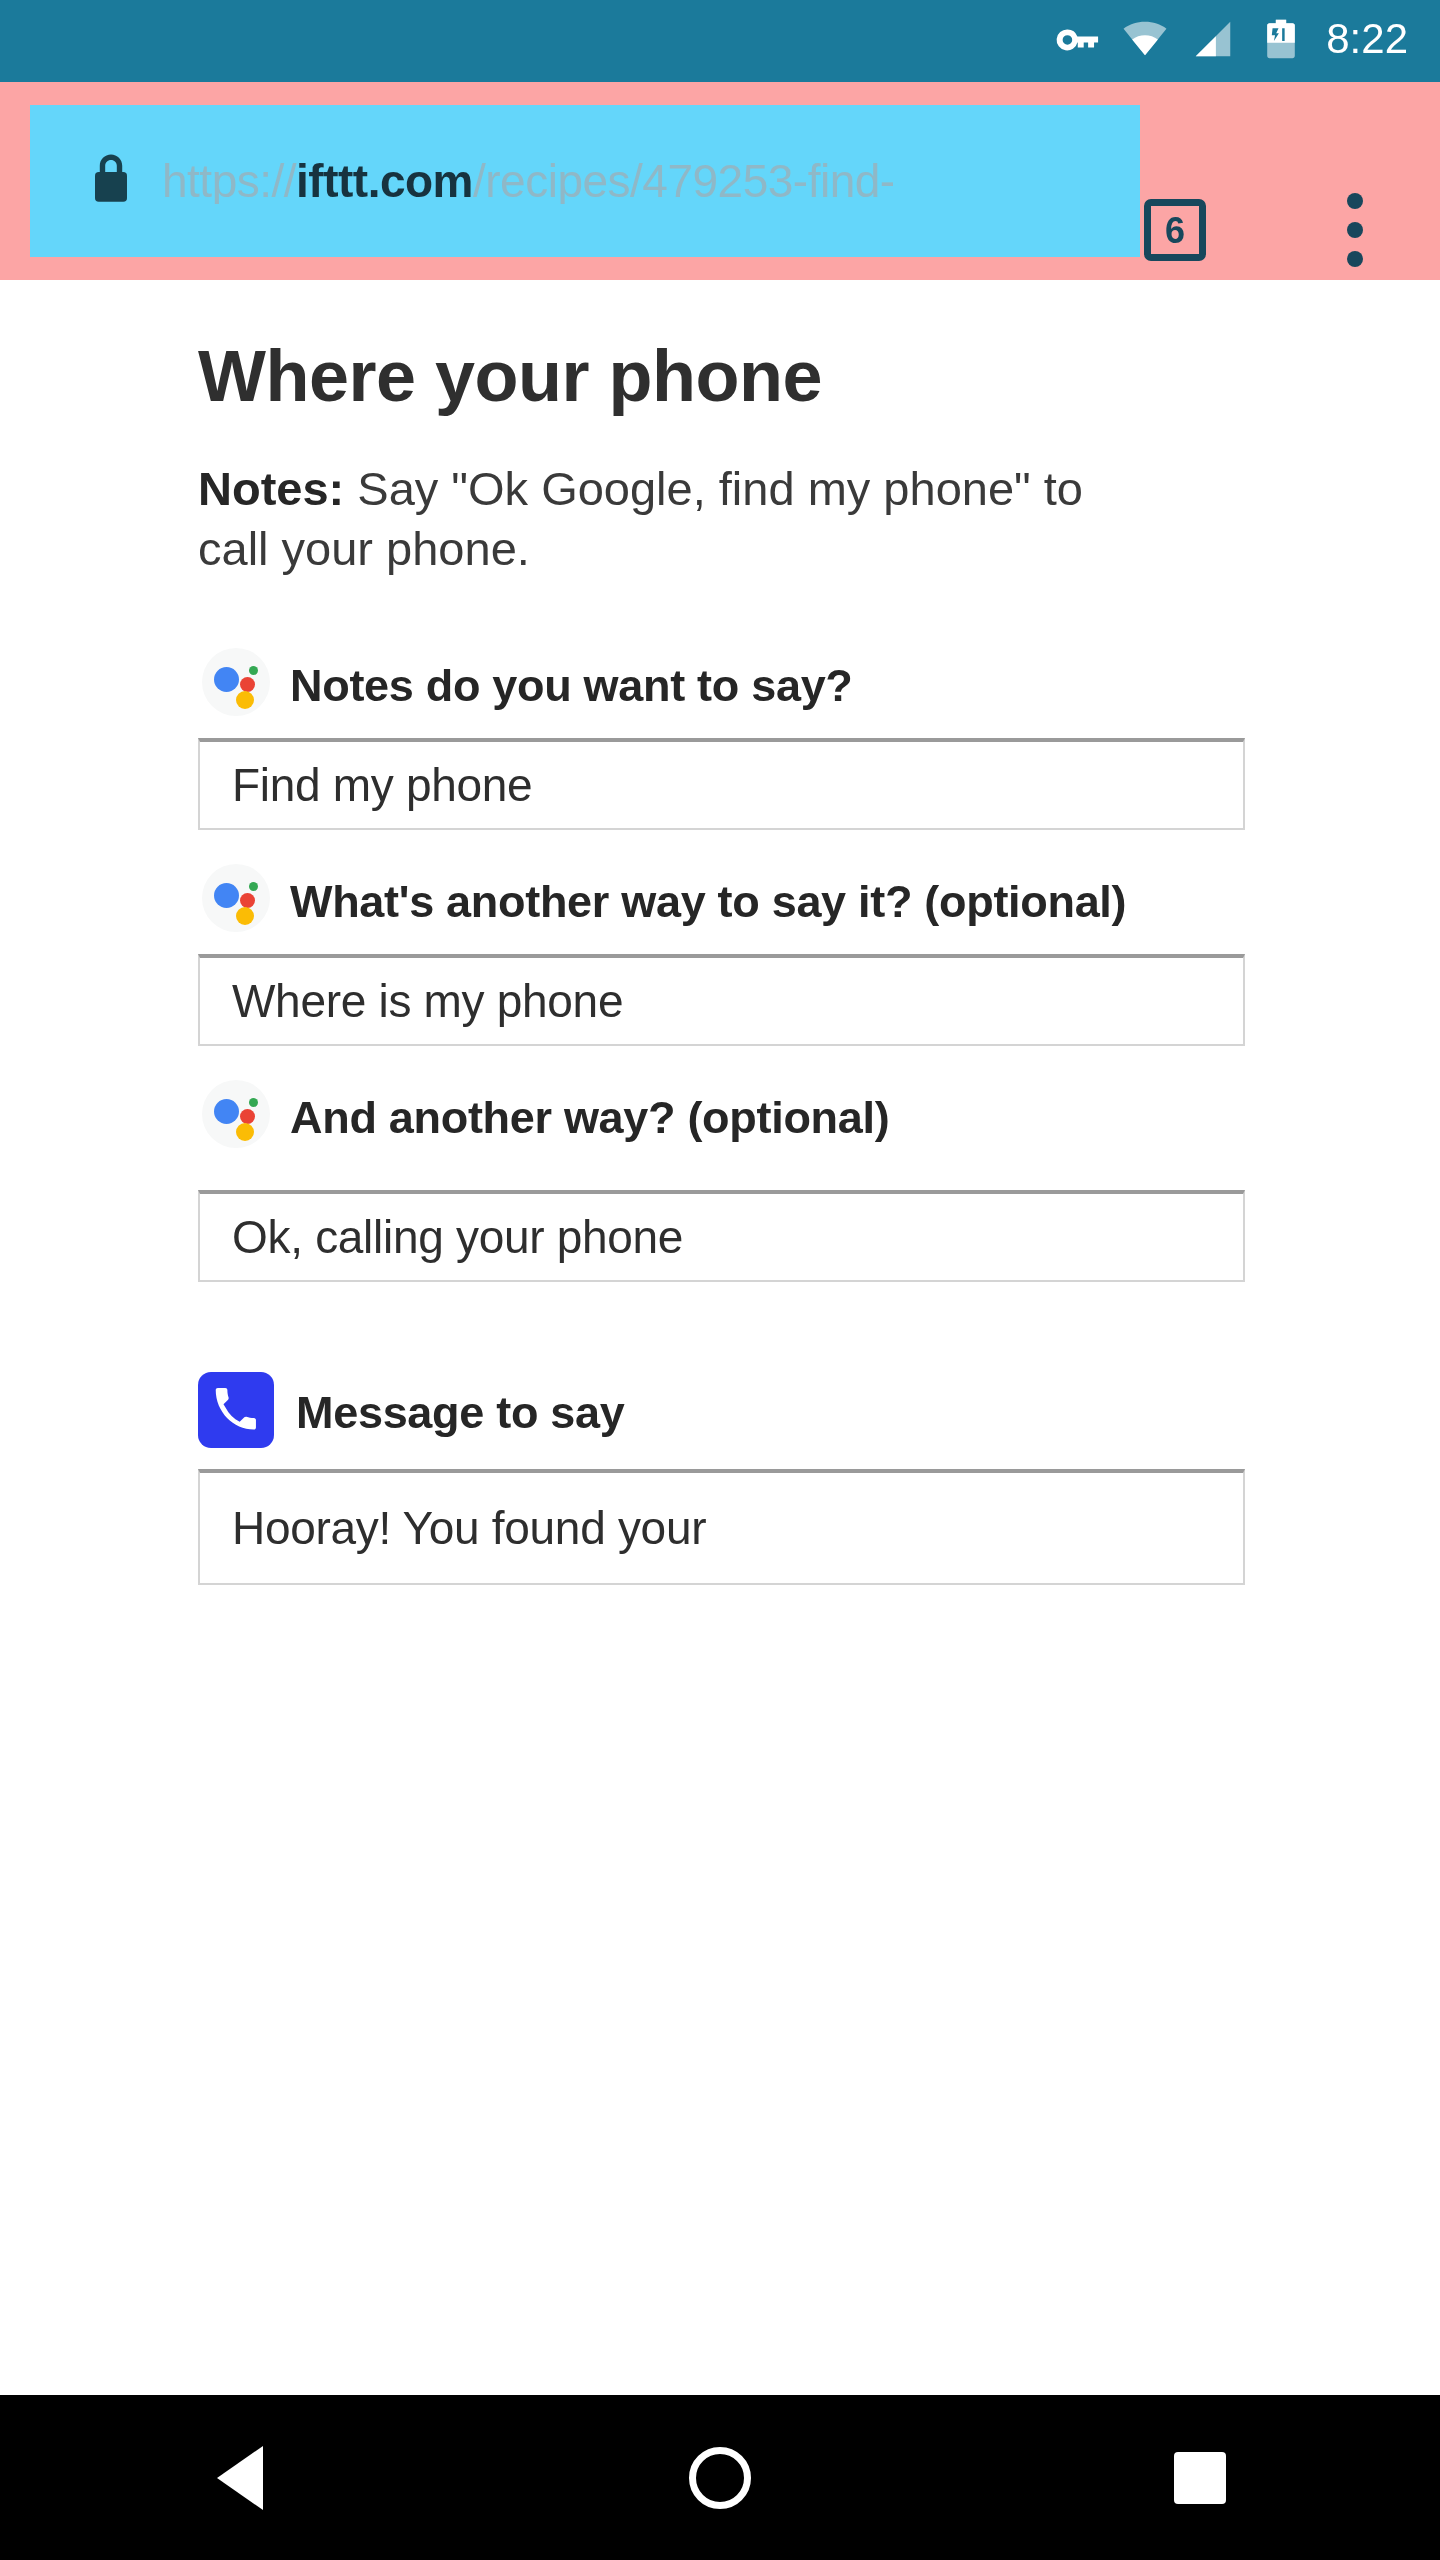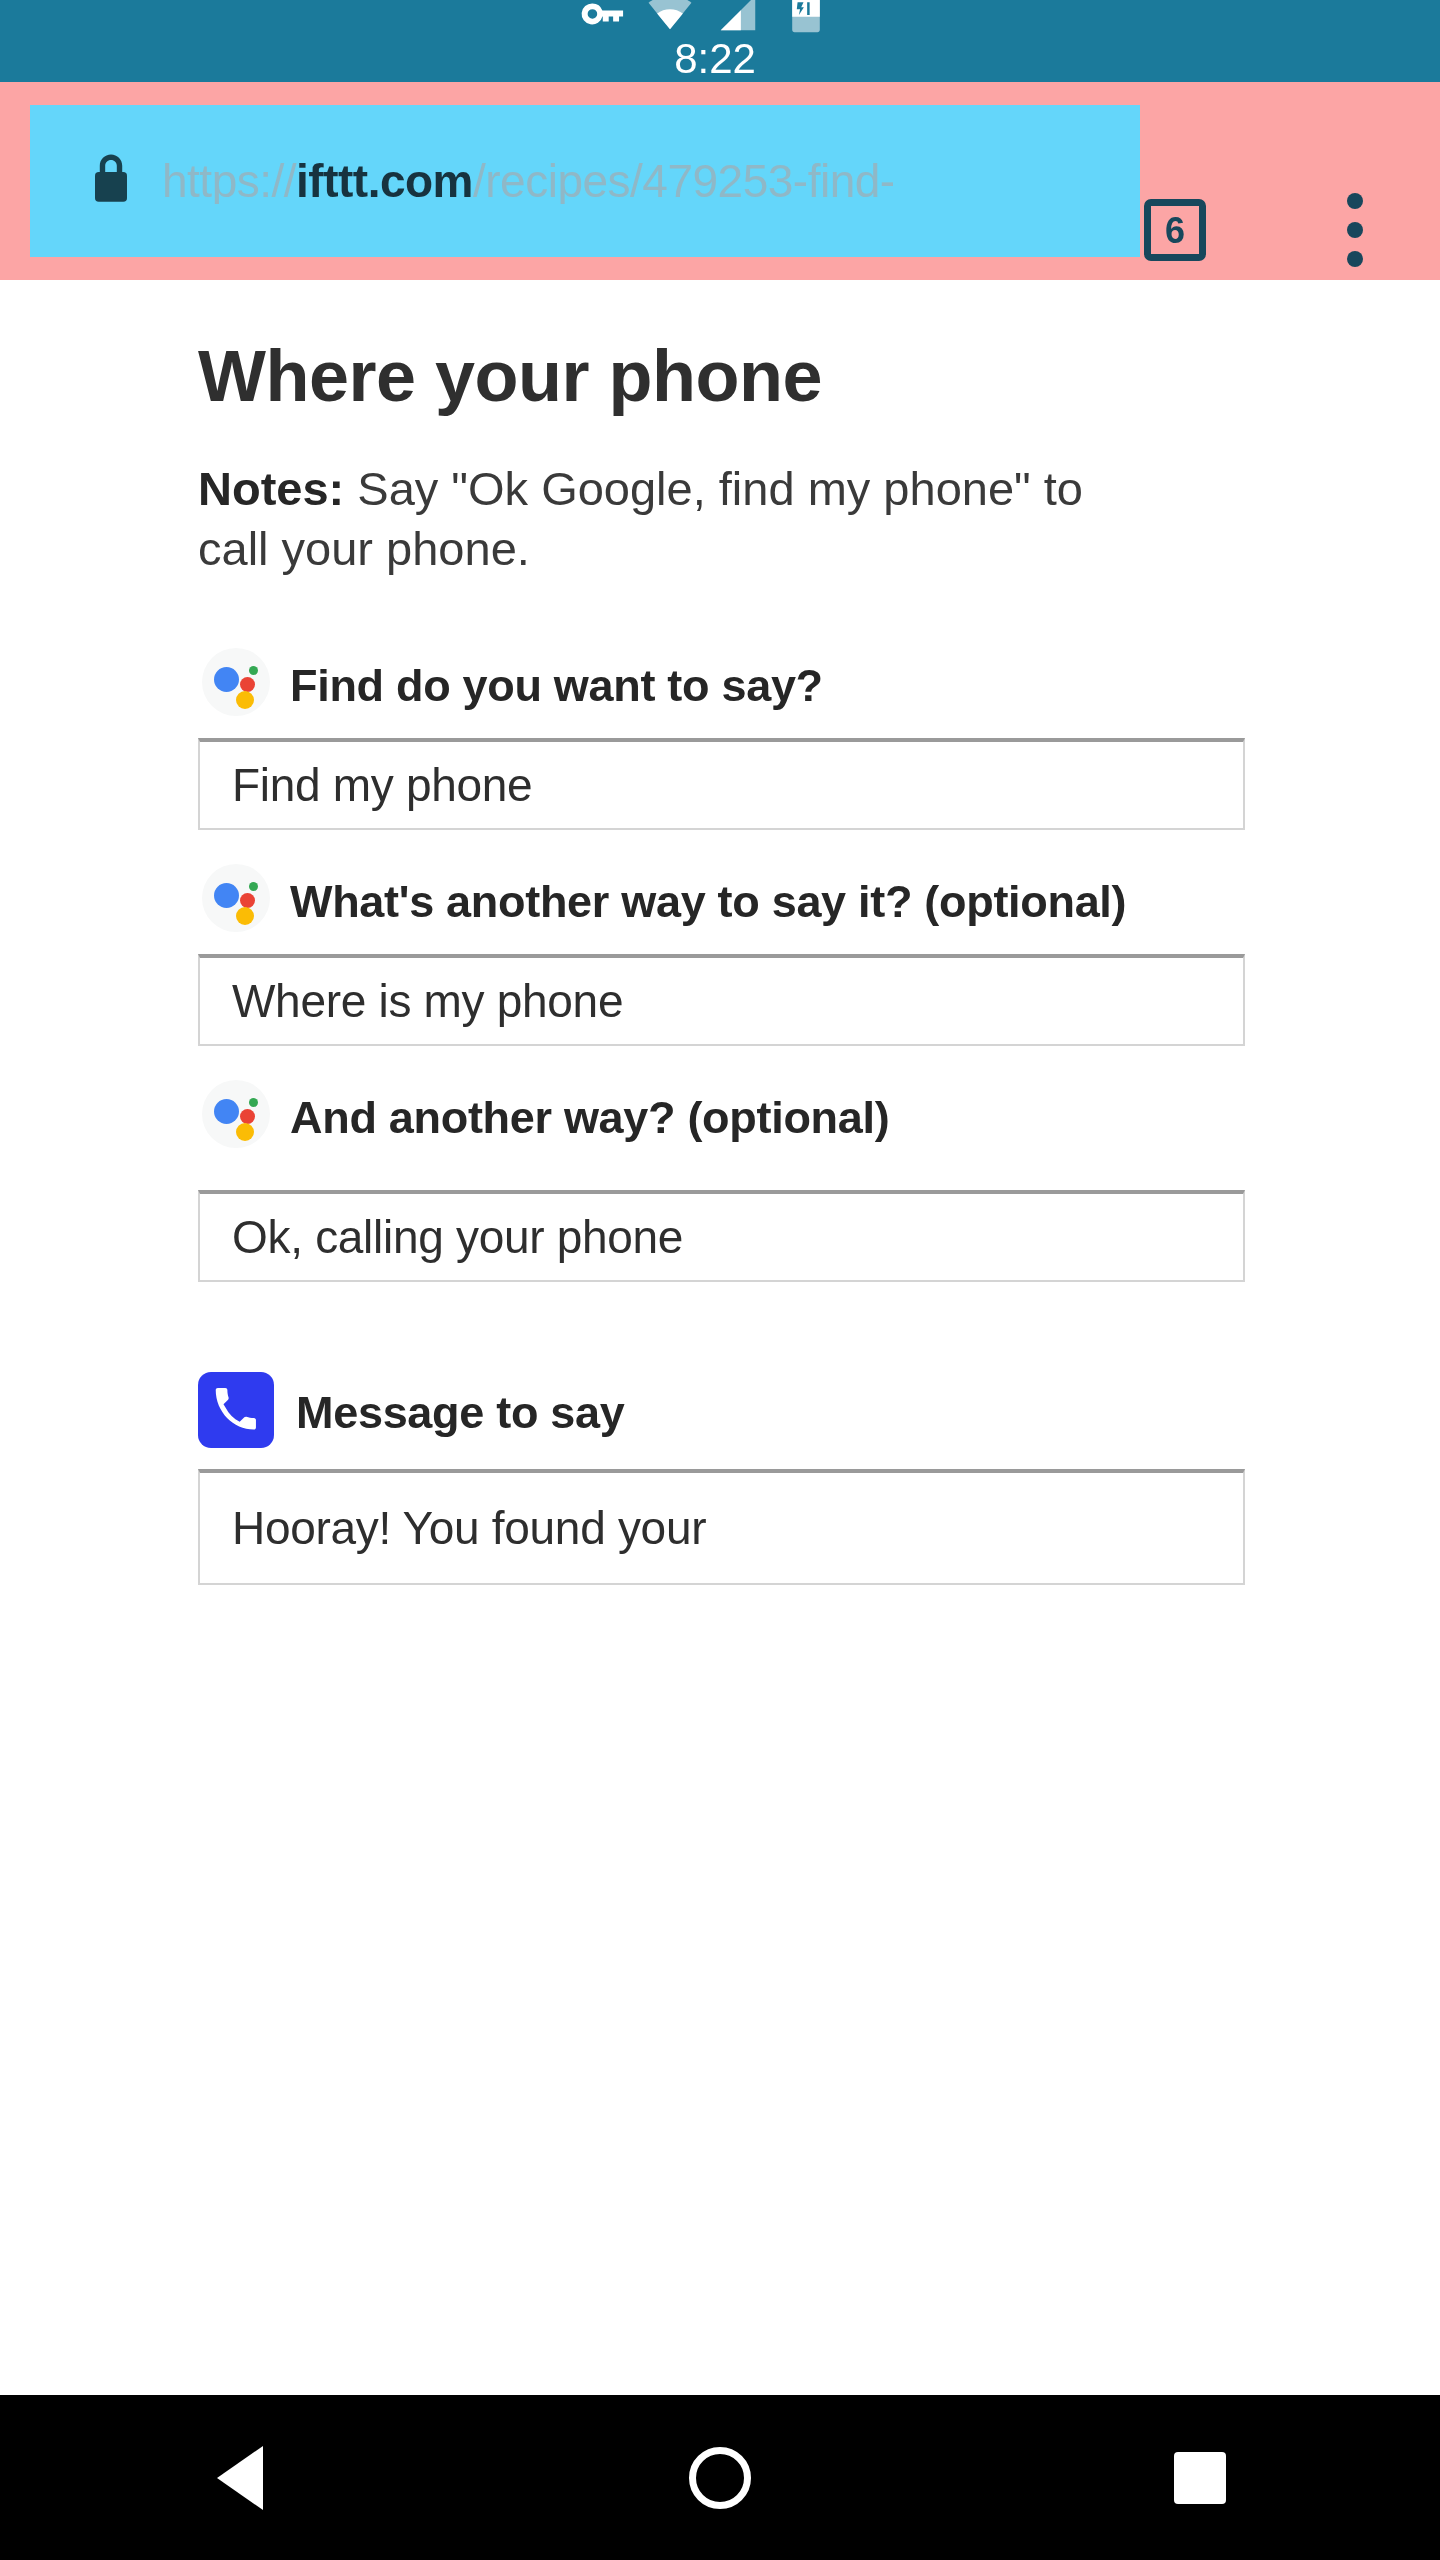--- a/index.html
+++ b/index.html
@@ -16,21 +16,20 @@
     overflow:hidden;
   }
 
   
   #status-bar {
     position:absolute; top:0; left:0;
     width:1440px; height:82px;
     background:#1b7a9b;
     display:flex; align-items:center; justify-content:flex-end;
     padding-right:32px;
-    flex-direction:column;
   }
   .sb-icons { display:flex; align-items:center; gap:22px; }
   .sb-icon { display:block; }
   #status-time {
     color:#ffffff;
     font-size:42px;
     font-weight:400;
     margin-left:22px;
     letter-spacing:0px;
     line-height:1;
@@ -287,21 +286,21 @@
 
       <p id="notes"><span id="notes-label">Notes:</span><span> Say "Ok Google, find my phone" to call your phone.</span></p>
 
       <div class="field-block first">
         <div class="field-label-row">
           <span class="assistant-icon">
             <i class="a-blue"></i>
             <i class="a-red"></i>
             <i class="a-yellow"></i>
             <i class="a-green"></i>
-          </span><span class="label-text">Find do you want to say?</span>
+          </span><span class="label-text">Notes do you want to say?</span>
         </div>
         <input class="text-input" type="text" value="Find my phone" style="">
       </div>
 
       <div class="field-block">
         <div class="field-label-row">
           <span class="assistant-icon">
             <i class="a-blue"></i>
             <i class="a-red"></i>
             <i class="a-yellow"></i>

